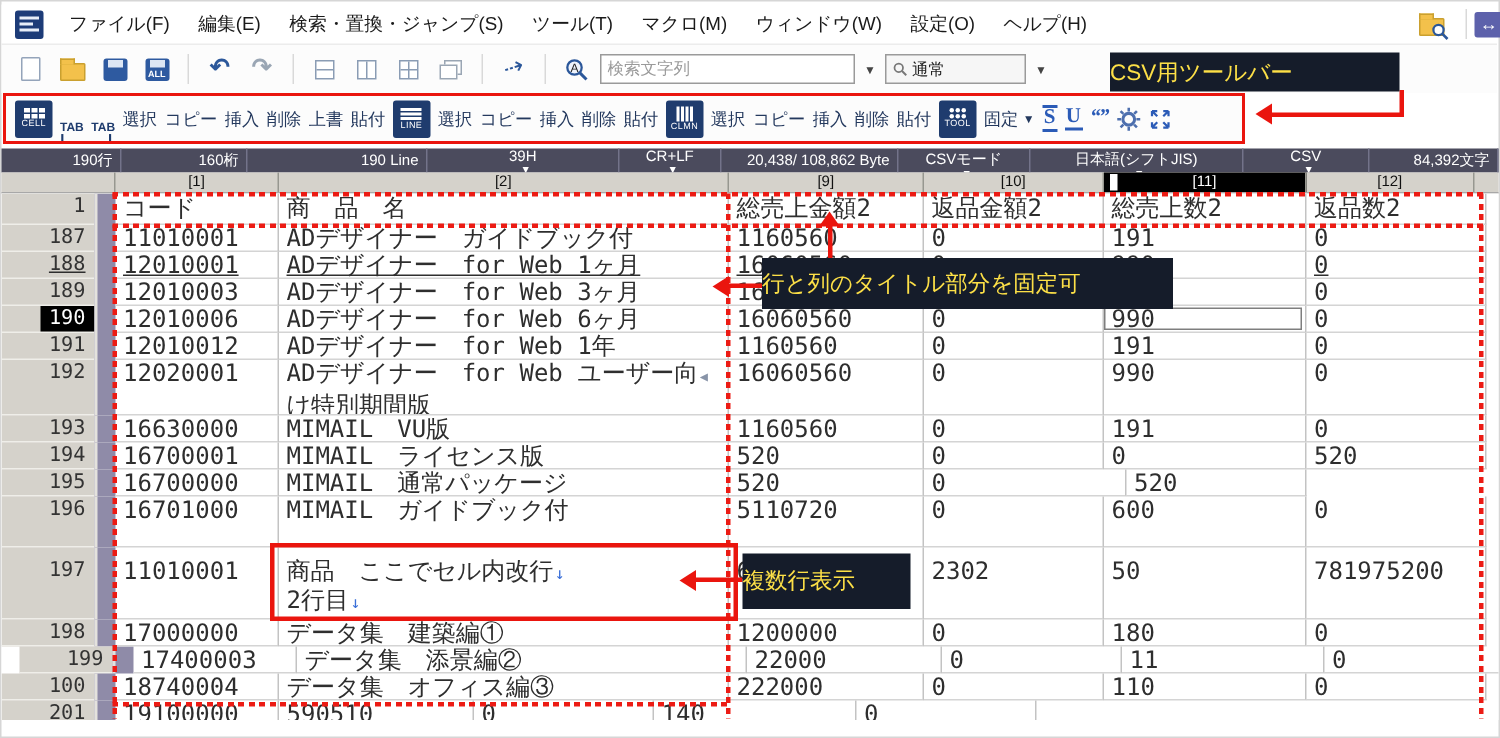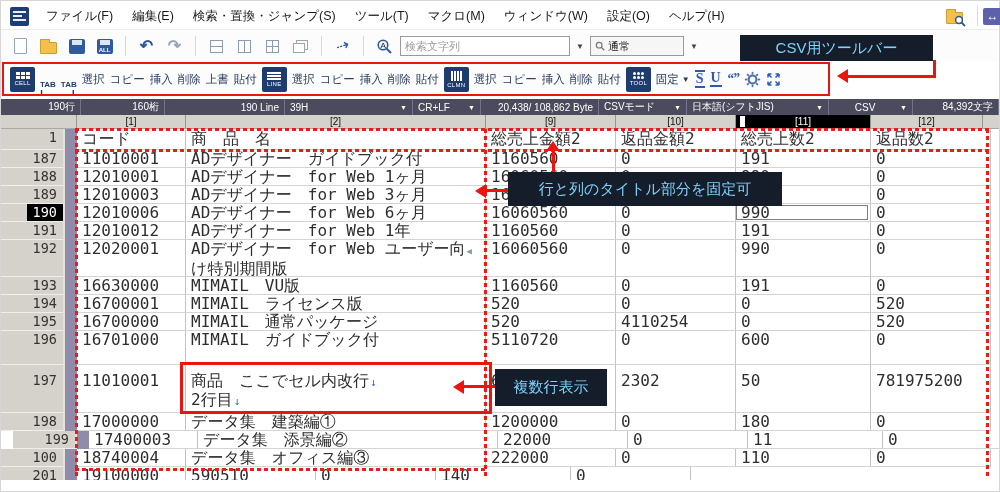--- a/index.html
+++ b/index.html
@@ -62,21 +62,21 @@
   .freeze .dd2 { font-size:8px; color:#24395e; }
   .fmt { font-family:"Liberation Serif",serif; font-weight:bold; color:#2b5bb7; font-size:14px; line-height:1; flex:none; }
   .fmt.s { border-top:2px solid #2b5bb7; border-bottom:2px solid #2b5bb7; padding:0 1px; }
   .fmt.u { border-bottom:2px solid #2b5bb7; padding:0 1px; }
   .fmt.qq { font-style:italic; letter-spacing:-1px; }
 
   
   .statusbar { position:absolute; left:1px; top:99px; width:998px; height:16px; background:#4b4b5d; color:#fff; display:flex; font-size:10px; }
   .stseg { display:flex; align-items:center; padding:0 5px; border-right:1px solid #73738a; overflow:hidden; white-space:nowrap; }
   .stseg.r { justify-content:flex-end; }
-  .stseg.sb { justify-content:space-between; }
+  .stseg.sb { justify-content:space-between;flex-direction:column; }
   .dd { font-size:7px; color:#fff; margin-left:4px; }
 
   
   .colheader { position:absolute; left:1px; top:115px; width:998px; height:14px; background:#d5d2cb; display:flex; font-size:10px; color:#111; border-bottom:1px solid #a8a8a8; }
   .chseg { display:flex; align-items:center; justify-content:center; border-right:1px solid #979790; flex:none; }
   .chseg.selc { background:#000; color:#fff; position:relative; }
   .chseg.selc::before { content:""; position:absolute; left:4px; top:1px; bottom:1px; width:5px; background:#fff; }
 
   
   .grid { position:absolute; left:1px; top:129px; width:998px; height:351px; overflow:hidden; background:#fff; font-family:"DejaVu Sans Mono","Liberation Mono",monospace; font-size:16px; color:#2e2e2e; }
@@ -96,21 +96,21 @@
   .nlmark { color:#3a6fd8; font-size:11px; margin-left:1px; }
 
   
   .dashv { position:absolute; width:3px; background:repeating-linear-gradient(to bottom,#ec1b14 0 4px,rgba(255,255,255,0) 4px 7px); z-index:40; }
   .dashh { position:absolute; height:3px; background:repeating-linear-gradient(to right,#ec1b14 0 4px,rgba(255,255,255,0) 4px 7px); z-index:40; }
   .redbox { position:absolute; border:3px solid #ea150e; background:transparent; z-index:45; }
   .rline { position:absolute; background:#ea150e; z-index:50; }
   .rtri { position:absolute; width:0; height:0; z-index:50; }
   .rtri.left { border-top:7px solid transparent; border-bottom:7px solid transparent; border-right:11px solid #ea150e; }
   .rtri.up { border-left:7px solid transparent; border-right:7px solid transparent; border-bottom:10px solid #ea150e; }
-  .callout { position:absolute; background:#151c2a; color:#7dd3fc; font-size:15px; display:flex; align-items:center; justify-content:center; z-index:55; white-space:nowrap; }
+  .callout { position:absolute; background:#151c2a; color:#fde047; font-size:15px; display:flex; align-items:center; z-index:55; white-space:nowrap; }
 </style>
 </head>
 <body>
 
 <div class="app">
 
   <div class="menubar">
     <div class="appicon">
         <i></i>
         <i></i>
@@ -377,21 +377,21 @@
         <div class="mstrip"></div>
         <div class="cell c1"><span>11010001</span></div>
         <div class="cell c2">
           <div class="ln"><span>ADデザイナー　ガイドブック付</span></div>
         </div>
         <div class="cell c3"><span>1160560</span></div>
         <div class="cell c4"><span>0</span></div>
         <div class="cell c5"><span>191</span></div>
         <div class="cell c6"><span>0</span></div>
       </div>
-      <div class="grow" style="height: 18px;">
+      <div class="grow" style="height: 18px; text-decoration: underline;">
         <div class="gut">
           <span>188</span>
         </div>
         <div class="mstrip"></div>
         <div class="cell c1"><span>12010001</span></div>
         <div class="cell c2">
           <div class="ln"><span>ADデザイナー　for Web 1ヶ月</span></div>
         </div>
         <div class="cell c3"><span>16060560</span></div>
         <div class="cell c4"><span>0</span></div>
@@ -486,21 +486,20 @@
       <div class="grow" style="height: 18px;">
         <div class="gut">
           <span>195</span>
         </div>
         <div class="mstrip"></div>
         <div class="cell c1"><span>16700000</span></div>
         <div class="cell c2">
           <div class="ln"><span>MIMAIL　通常パッケージ</span></div>
         </div>
         <div class="cell c3"><span>520</span></div>
-        <div class="cell c4"><span>4110254</span></div>
         <div class="cell c5"><span>0</span></div>
         <div class="cell c6"><span>520</span></div>
       </div>
       <div class="grow" style="height: 34px;">
         <div class="gut">
           <span>196</span>
         </div>
         <div class="mstrip"></div>
         <div class="cell c1"><span>16701000</span></div>
         <div class="cell c2">

